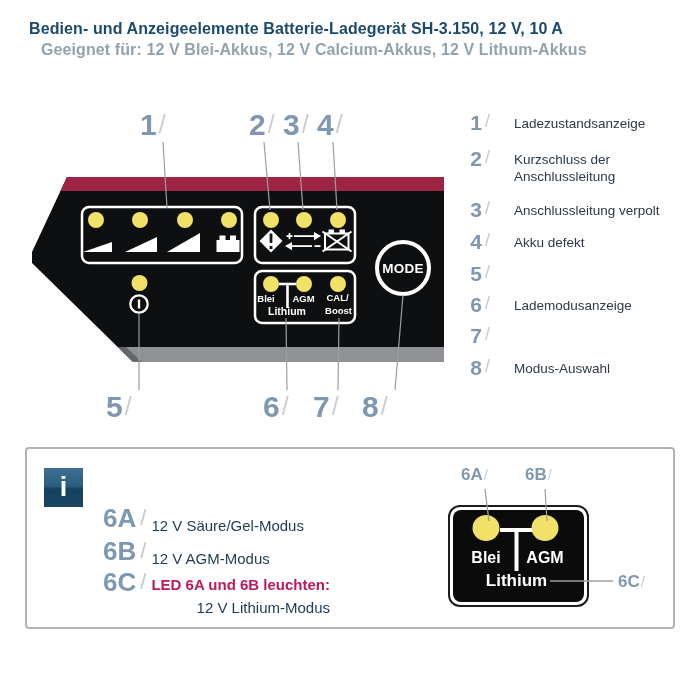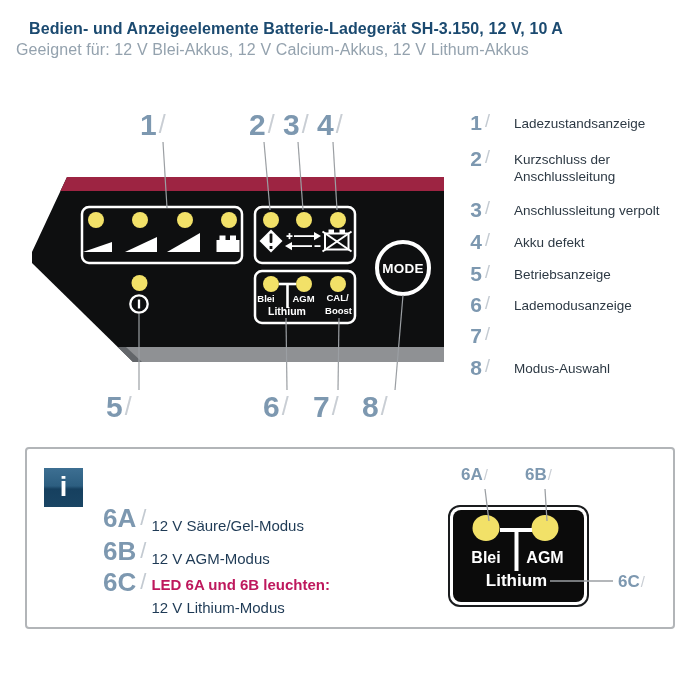--- a/index.html
+++ b/index.html
@@ -2,21 +2,21 @@
 <html><head>
 <meta charset="utf-8">
 <style>
   html,body { margin:0; padding:0; background:#fff; }
   .page { position:relative; width:700px; height:700px; background:#ffffff;
           font-family:"Liberation Sans","DejaVu Sans",sans-serif; overflow:hidden; }
 
   
   .title    { position:absolute; left:29px; top:20px; font-size:16px; font-weight:bold;
               color:#1b4a70; letter-spacing:0.1px; }
-  .subtitle { position:absolute; left:16px; top:41px; font-size:16px; font-weight:normal;
+  .subtitle { position:absolute; left:41px; top:41px; font-size:16px; font-weight:bold;
               color:#94a2ae; letter-spacing:0.1px; }
 
   
   .callout { position:absolute; display:flex; align-items:flex-start; line-height:1; }
   .callout .num   { font-size:30px; font-weight:bold; color:#7d98b0; }
   .callout .slash { font-size:25px; color:#c9ced4; margin:2px 0 0 2px; }
 
   
   .main-svg { position:absolute; left:0; top:0; width:700px; height:700px; pointer-events:none; }
   .main-svg text { font-family:"Liberation Sans","DejaVu Sans",sans-serif; fill:#ffffff; font-weight:bold; }
@@ -35,21 +35,21 @@
   .infobox { position:absolute; left:25px; top:447px; width:650px; height:182px;
              box-sizing:border-box; border:2px solid #b2b5b8; border-radius:4px; background:#fff; }
   .info-icon { position:absolute; left:17px; top:19px; width:39px; height:39px;
                background:linear-gradient(180deg,#3d6f92 0%,#2c5e80 46%,#16405f 54%,#1a4564 100%);
                color:#fff; font-weight:bold; font-size:27px; display:flex; align-items:center;
                justify-content:center; }
   .ib-row   { position:absolute; left:76px; display:flex; }
   .ib-num   { font-size:26px; font-weight:bold; color:#7d98b0; line-height:1; }
   .ib-slash { font-size:22px; color:#c3cad1; margin:0 5px 0 4px; line-height:1.2; }
   .ib-text  { padding-top:7px; }
-  .ib-label      { font-size:15px; color:#1e3a55; line-height:18px; }
+  .ib-label      { font-size:15px; color:#1e3a55; line-height:18px;text-align:right; }
   .ib-label-bold { font-size:15px; color:#be185d; font-weight:bold; line-height:18px; }
   .ib-label + .ib-label, .ib-label-bold + .ib-label { margin-top:5px; }
 
   .inset-outer { position:absolute; left:421px; top:56px; width:141px; height:102px;
                  box-sizing:border-box; border:2px solid #1a1c1e; border-radius:12px;
                  background:#fff; padding:3px; }
   .inset-black { width:100%; height:100%; background:#0b0b0b; border-radius:8px; }
   .infobox-svg { position:absolute; left:0; top:0; width:646px; height:178px; pointer-events:none; }
   .inset-label { position:absolute; color:#fff; font-weight:bold; text-align:center; }
   .inset-callout { position:absolute; display:flex; line-height:1; }
@@ -225,24 +225,20 @@
     <span class="legend-num">4</span>
     <span class="legend-slash">/</span>
     <div class="legend-label">
       <div>Akku defekt</div>
         <div></div>
     </div>
   </div>
   <div class="legend-row" style="top:263px">
     <span class="legend-num">5</span>
     <span class="legend-slash">/</span>
-    <div class="legend-label">
-      <div>Betriebsanzeige</div>
-        <div></div>
-    </div>
   </div>
   <div class="legend-row" style="top:294px">
     <span class="legend-num">6</span>
     <span class="legend-slash">/</span>
     <div class="legend-label">
       <div>Lademodusanzeige</div>
         <div></div>
     </div>
   </div>
   <div class="legend-row" style="top:325px">

